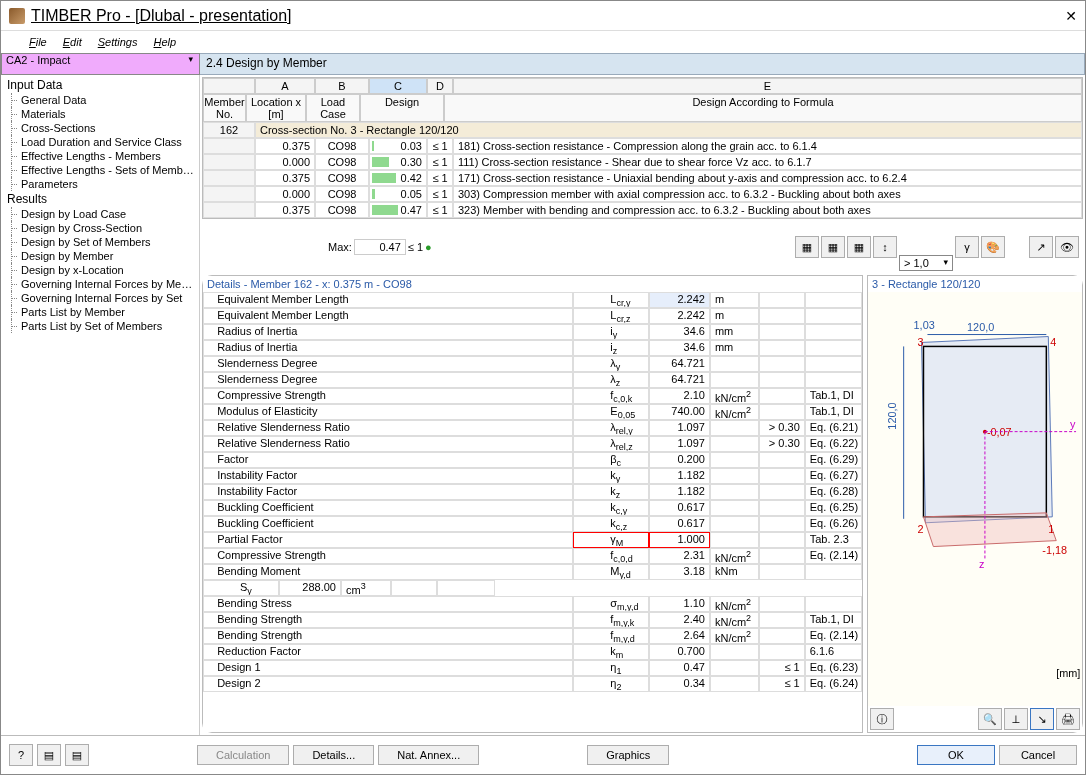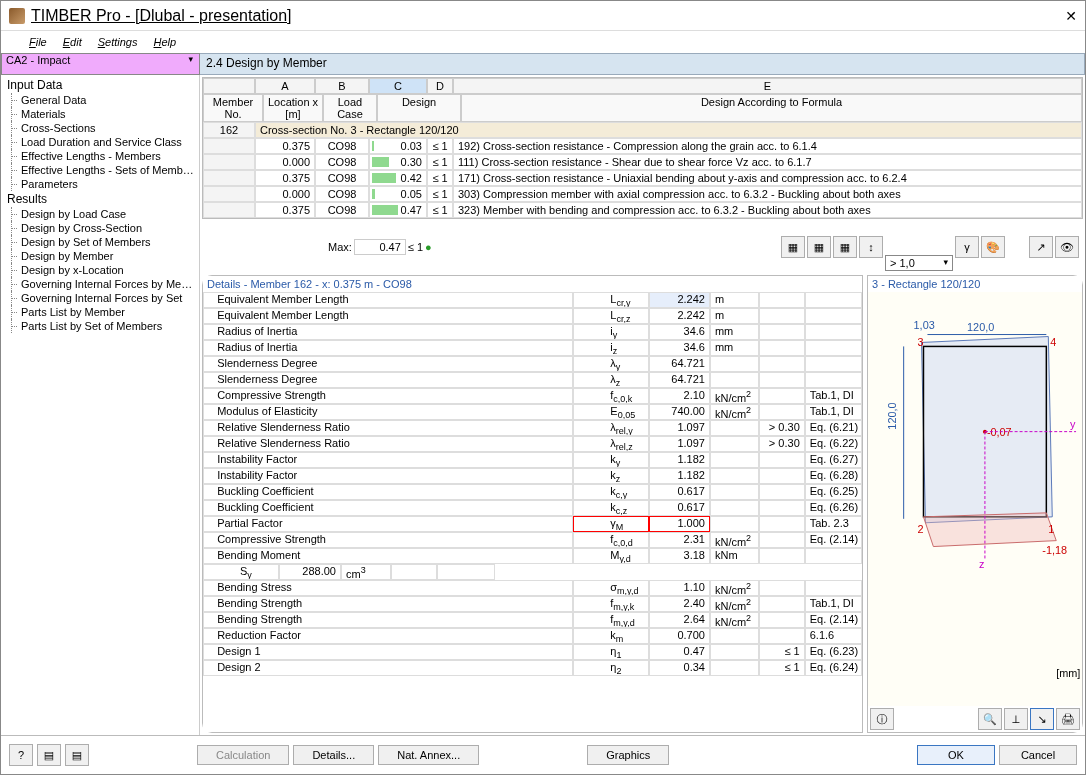--- a/index.html
+++ b/index.html
@@ -40,21 +40,21 @@
 .gc.num { text-align: right; }
 .gc.ctr { text-align: center; }
 .gc.sel { background: #0a64c8; color: #fff; }
 .grid-sectionrow { background: #f4ecd8; }
 .grid-row.data .gc:first-child { background: #f4f4f4; }
 .barcell { position: relative; }
 .barcell .bar { position: absolute; left: 2px; top: 2px; bottom: 2px; background: #8fd98f; }
 .maxrow { display: flex; align-items: center; padding: 4px; gap: 2px; }
 .maxrow .spacer { flex: 1; }
 .smbtn { width: 24px; height: 22px; border: 1px solid #adadad; background: #f0f0f0; display: inline-flex; align-items: center; justify-content: center; font-size: 11px; }
-.dropdown { border: 1px solid #888; padding: 1px 18px 1px 4px; position: relative; width: 68px; margin-top: 32px; }
+.dropdown { border: 1px solid #888; padding: 1px 18px 1px 4px; position: relative; width: 54px; margin-top: 32px; }
 .dropdown::after { content: "▾"; position: absolute; right: 4px; font-size: 9px; }
 .midrow { flex: 1; display: flex; gap: 4px; overflow: hidden; border-radius: 10px; }
 .details { flex: 1; border: 1px solid #bbb; display: flex; flex-direction: column; overflow: hidden; }
 .details-title { color: #2a5aa8; padding: 2px 4px; }
 .dgrid { flex: 1; overflow: auto; }
 .dgrid .drow { display: flex; height: 16px; }
 .dgrid .dc { border: 1px solid #ddd; padding: 0 4px; overflow: hidden; white-space: nowrap; }
 .dc.name { width: 376px; }
 .dc.sym { width: 76px; padding-left: 36px; }
 .dc.val { width: 62px; text-align: right; }
@@ -123,38 +123,38 @@
       <div class="grid-top">
         <div class="grid-header-row">
           <div class="gh member"></div>
           <div class="gh A">A</div>
           <div class="gh B">B</div>
           <div class="gh C" style="background:#cfe3f7">C</div>
           <div class="gh D">D</div>
           <div class="gh E">E</div>
         </div>
         <div class="grid-sub">
-          <div class="gsub" style="width:60px">Member No.</div>
+          <div class="gsub" style="width:43px">Member No.</div>
           <div class="gsub" style="width:60px">Location x [m]</div>
           <div class="gsub" style="width:54px">Load Case</div>
           <div class="gsub" style="width:84px">Design</div>
           <div class="gsub" style="flex:1">Design According to Formula</div>
         </div>
         <div class="grid-row grid-sectionrow">
           <div class="gc ctr" style="width:52px;background:#f4f4f4">162</div>
           <div class="gc" style="flex:1">Cross-section No.  3 - Rectangle 120/120</div>
         </div>
         <div id="gridrows">
             <div class="grid-row data">
               <div class="gc " style="width:52px"></div>
               <div class="gc num" style="width:60px">0.375</div>
               <div class="gc ctr" style="width:54px">CO98</div>
               <div class="gc num barcell" style="width:58px"><span class="bar" style="width:3%"></span>0.03</div>
               <div class="gc ctr" style="width:26px">≤ 1</div>
-              <div class="gc" style="flex:1">192) Cross-section resistance - Compression along the grain acc. to 6.1.4</div>
+              <div class="gc" style="flex:1">181) Cross-section resistance - Compression along the grain acc. to 6.1.4</div>
             </div>
             <div class="grid-row data">
               <div class="gc " style="width:52px"></div>
               <div class="gc num" style="width:60px">0.000</div>
               <div class="gc ctr" style="width:54px">CO98</div>
               <div class="gc num barcell" style="width:58px"><span class="bar" style="width:30%"></span>0.30</div>
               <div class="gc ctr" style="width:26px">≤ 1</div>
               <div class="gc" style="flex:1">111) Cross-section resistance - Shear due to shear force Vz acc. to 6.1.7</div>
             </div>
             <div class="grid-row data">
@@ -277,20 +277,28 @@
                 <div class="dc chk">&gt; 0.30</div>
                 <div class="dc ref">Eq. (6.21)</div>
               </div>
               <div class="drow">
                 <div class="dc name">&nbsp;&nbsp;&nbsp;Relative Slenderness Ratio</div>
                 <div class="dc sym">λ<sub>rel,z</sub></div>
                 <div class="dc val">1.097</div>
                 <div class="dc unit"></div>
                 <div class="dc chk">&gt; 0.30</div>
                 <div class="dc ref">Eq. (6.22)</div>
+              </div>
+              <div class="drow">
+                <div class="dc name">&nbsp;&nbsp;&nbsp;Factor</div>
+                <div class="dc sym">β<sub>c</sub></div>
+                <div class="dc val">0.200</div>
+                <div class="dc unit"></div>
+                <div class="dc chk"></div>
+                <div class="dc ref">Eq. (6.29)</div>
               </div>
               <div class="drow">
                 <div class="dc name">&nbsp;&nbsp;&nbsp;Instability Factor</div>
                 <div class="dc sym">k<sub>y</sub></div>
                 <div class="dc val">1.182</div>
                 <div class="dc unit"></div>
                 <div class="dc chk"></div>
                 <div class="dc ref">Eq. (6.27)</div>
               </div>
               <div class="drow">

